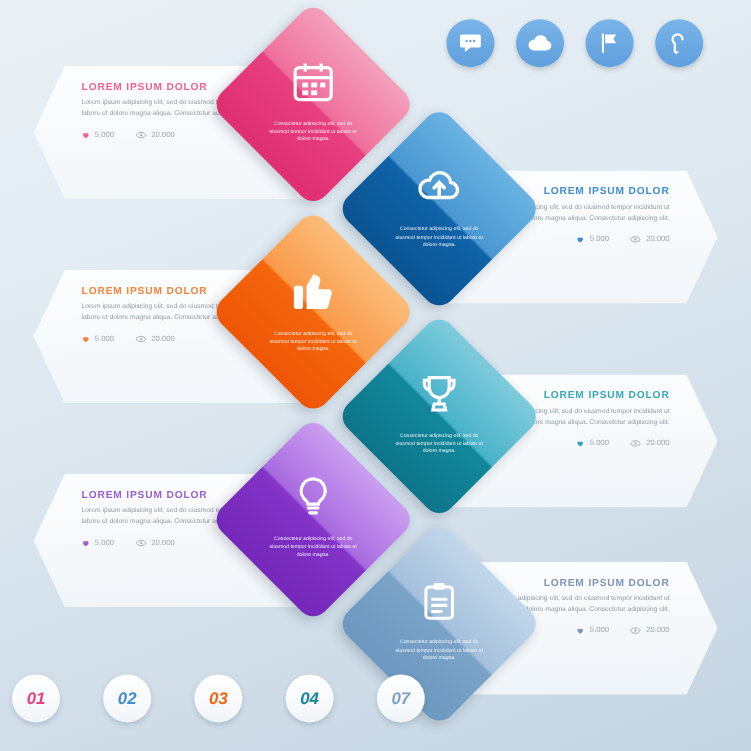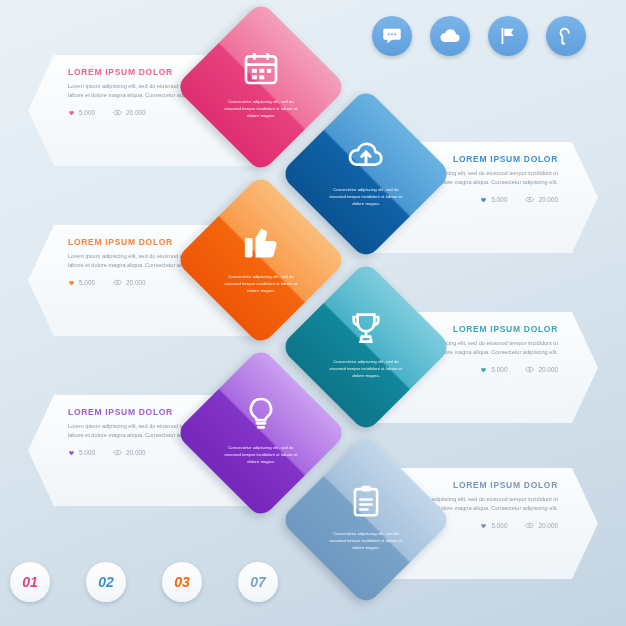--- a/index.html
+++ b/index.html
@@ -310,17 +310,20 @@
     <div class="num">
         <span style="color:#e8407e">01</span>
       </div>
     <div class="num">
         <span style="color:#3f8fd0">02</span>
       </div>
     <div class="num">
         <span style="color:#f4660d">03</span>
       </div>
     <div class="num">
+        <span style="color:#12879c">04</span>
+      </div>
+    <div class="num">
         <span style="color:#7ba3c8">07</span>
       </div>
   </div>
 
 </div>
 
 </body></html>

